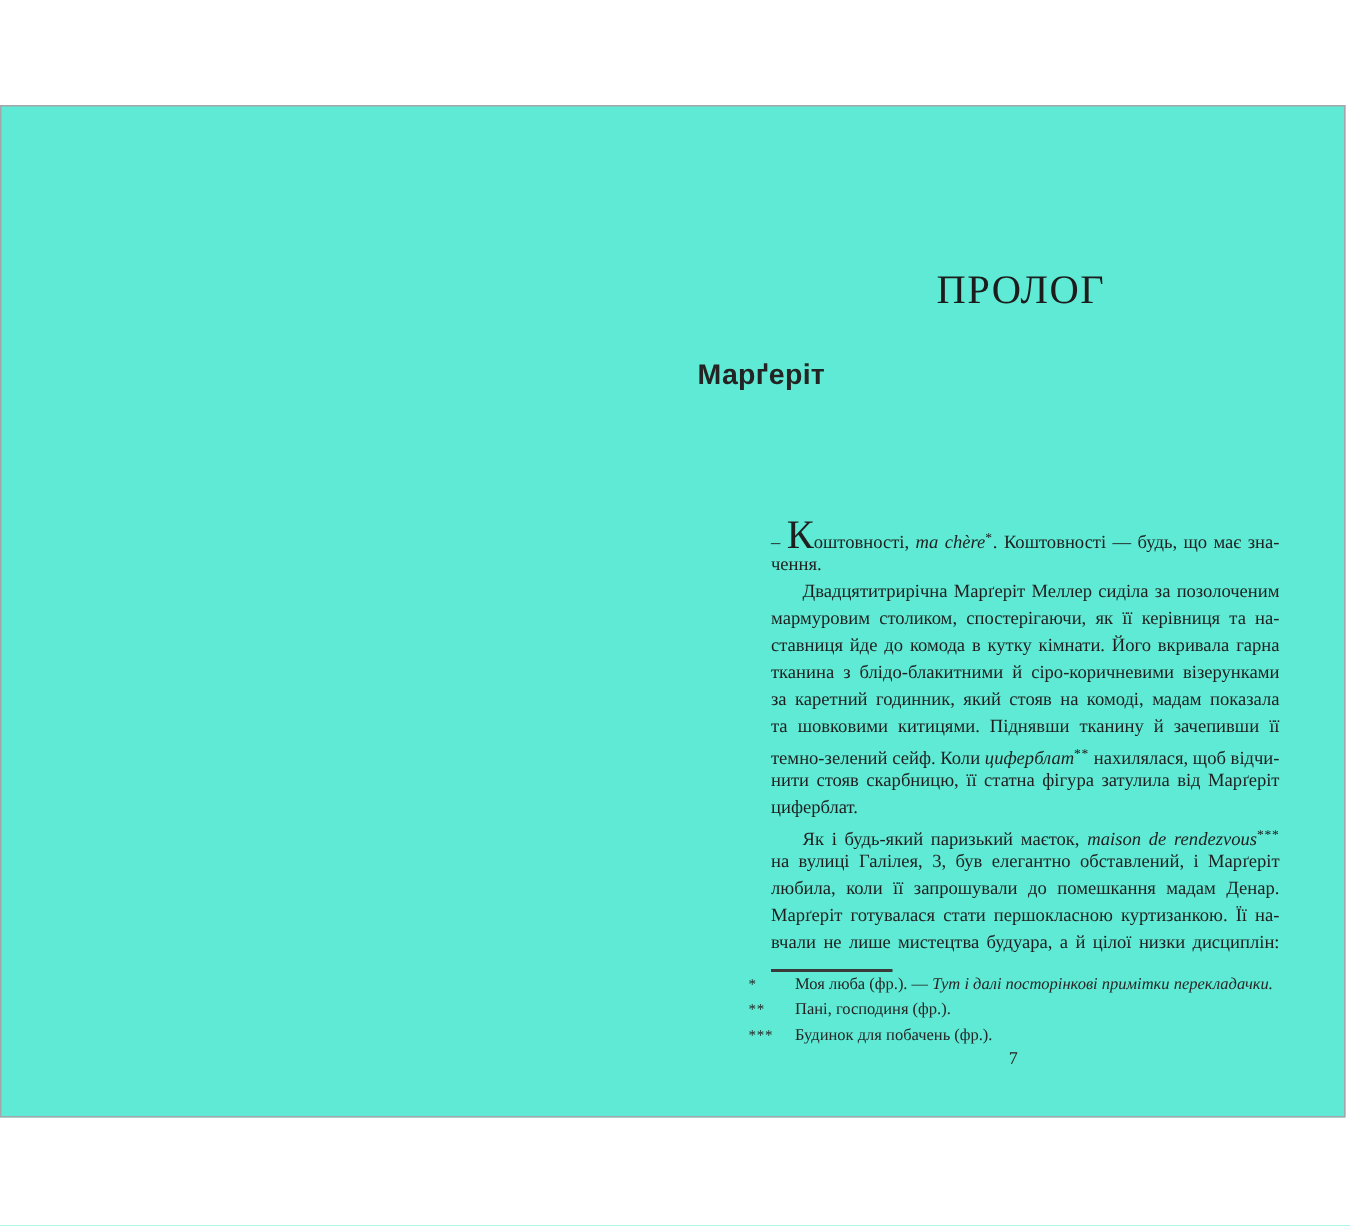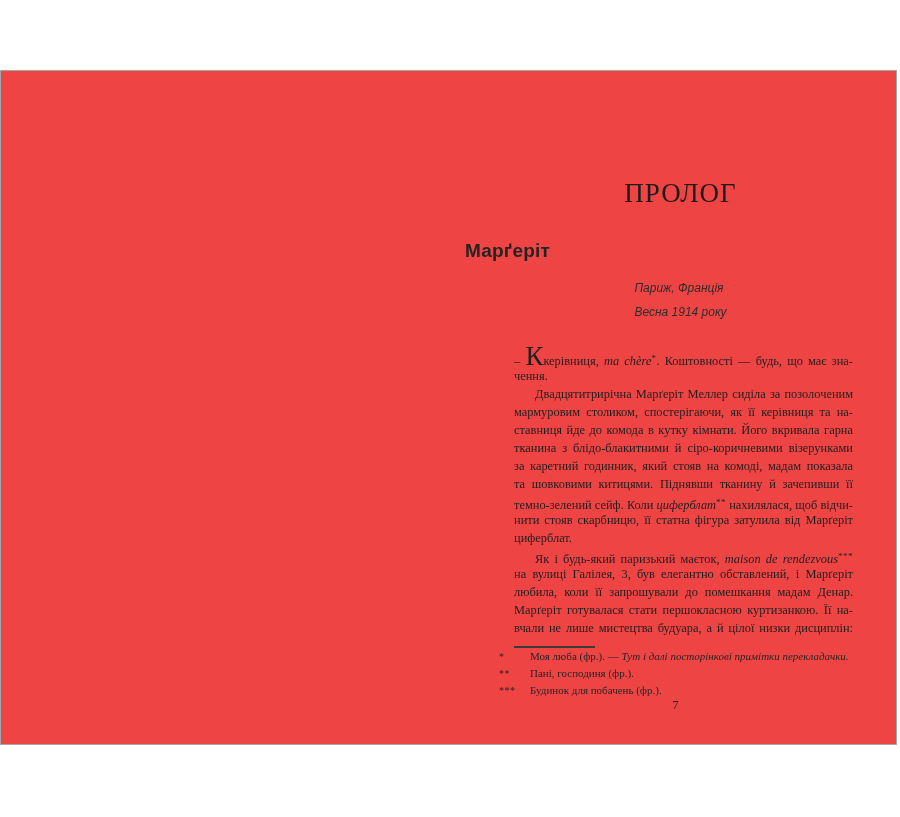--- a/index.html
+++ b/index.html
@@ -3,21 +3,21 @@
 <meta charset="utf-8">
 <style>
   html,body{margin:0;padding:0;}
   body{
     width:900px;height:817px;position:relative;background:#ffffff;
     font-family:"Liberation Serif","DejaVu Serif",serif;
     -webkit-font-smoothing:antialiased;
   }
   .spread{
     position:absolute;left:0;top:70px;width:895px;height:673px;
-    border:1px solid #a3a7ab;background:#ef4444;
+    border:1px solid #a3a7ab;background:#5eead4;
   }
   .page{position:absolute;top:0;height:673px;}
   .page.left{left:0;width:448px;}
   .page.right{left:448px;width:447px;}
 
   .chapter-title{
     position:absolute;left:16px;right:0;top:109px;text-align:center;
     font-size:27px;line-height:27px;letter-spacing:1px;font-weight:400;color:#1c1c1c;
   }
   .section-title{
@@ -64,25 +64,22 @@
   }
 </style>
 </head>
 <body>
 
 <div class="spread">
   <div class="page left"></div>
   <div class="page right">
     <div class="chapter-title">ПРОЛОГ</div>
     <div class="section-title">Марґеріт</div>
-    <div class="dateline-wrap">
-      <div class="dateline" id="dateline"><div>Париж, Франція</div><div>Весна 1914 року</div></div>
-    </div>
     <div class="body-text" id="bodyText">
-        <div class="bodyline"><span>– </span><span class="cap">К</span><span>керівниця, </span><span class="it">ma chère</span><span class="ref">*</span><span>. Коштовності — будь, що має зна-</span></div>
+        <div class="bodyline"><span>– </span><span class="cap">К</span><span>оштовності, </span><span class="it">ma chère</span><span class="ref">*</span><span>. Коштовності — будь, що має зна-</span></div>
         <div class="bodyline end"><span>чення.</span></div>
         <div class="bodyline indent"><span>Двадцятитрирічна Марґеріт Меллер сиділа за позолоченим</span></div>
         <div class="bodyline"><span>мармуровим столиком, спостерігаючи, як її керівниця та на-</span></div>
         <div class="bodyline"><span>ставниця йде до комода в кутку кімнати. Його вкривала гарна</span></div>
         <div class="bodyline"><span>тканина з блідо-блакитними й сіро-коричневими візерунками</span></div>
         <div class="bodyline"><span>за каретний годинник, який стояв на комоді, мадам показала</span></div>
         <div class="bodyline"><span>та шовковими китицями. Піднявши тканину й зачепивши її</span></div>
         <div class="bodyline"><span>темно-зелений сейф. Коли </span><span class="it">циферблат</span><span class="ref">**</span><span> нахилялася, щоб відчи-</span></div>
         <div class="bodyline"><span>нити стояв скарбницю, її статна фігура затулила від Марґеріт</span></div>
         <div class="bodyline end"><span>циферблат.</span></div>

